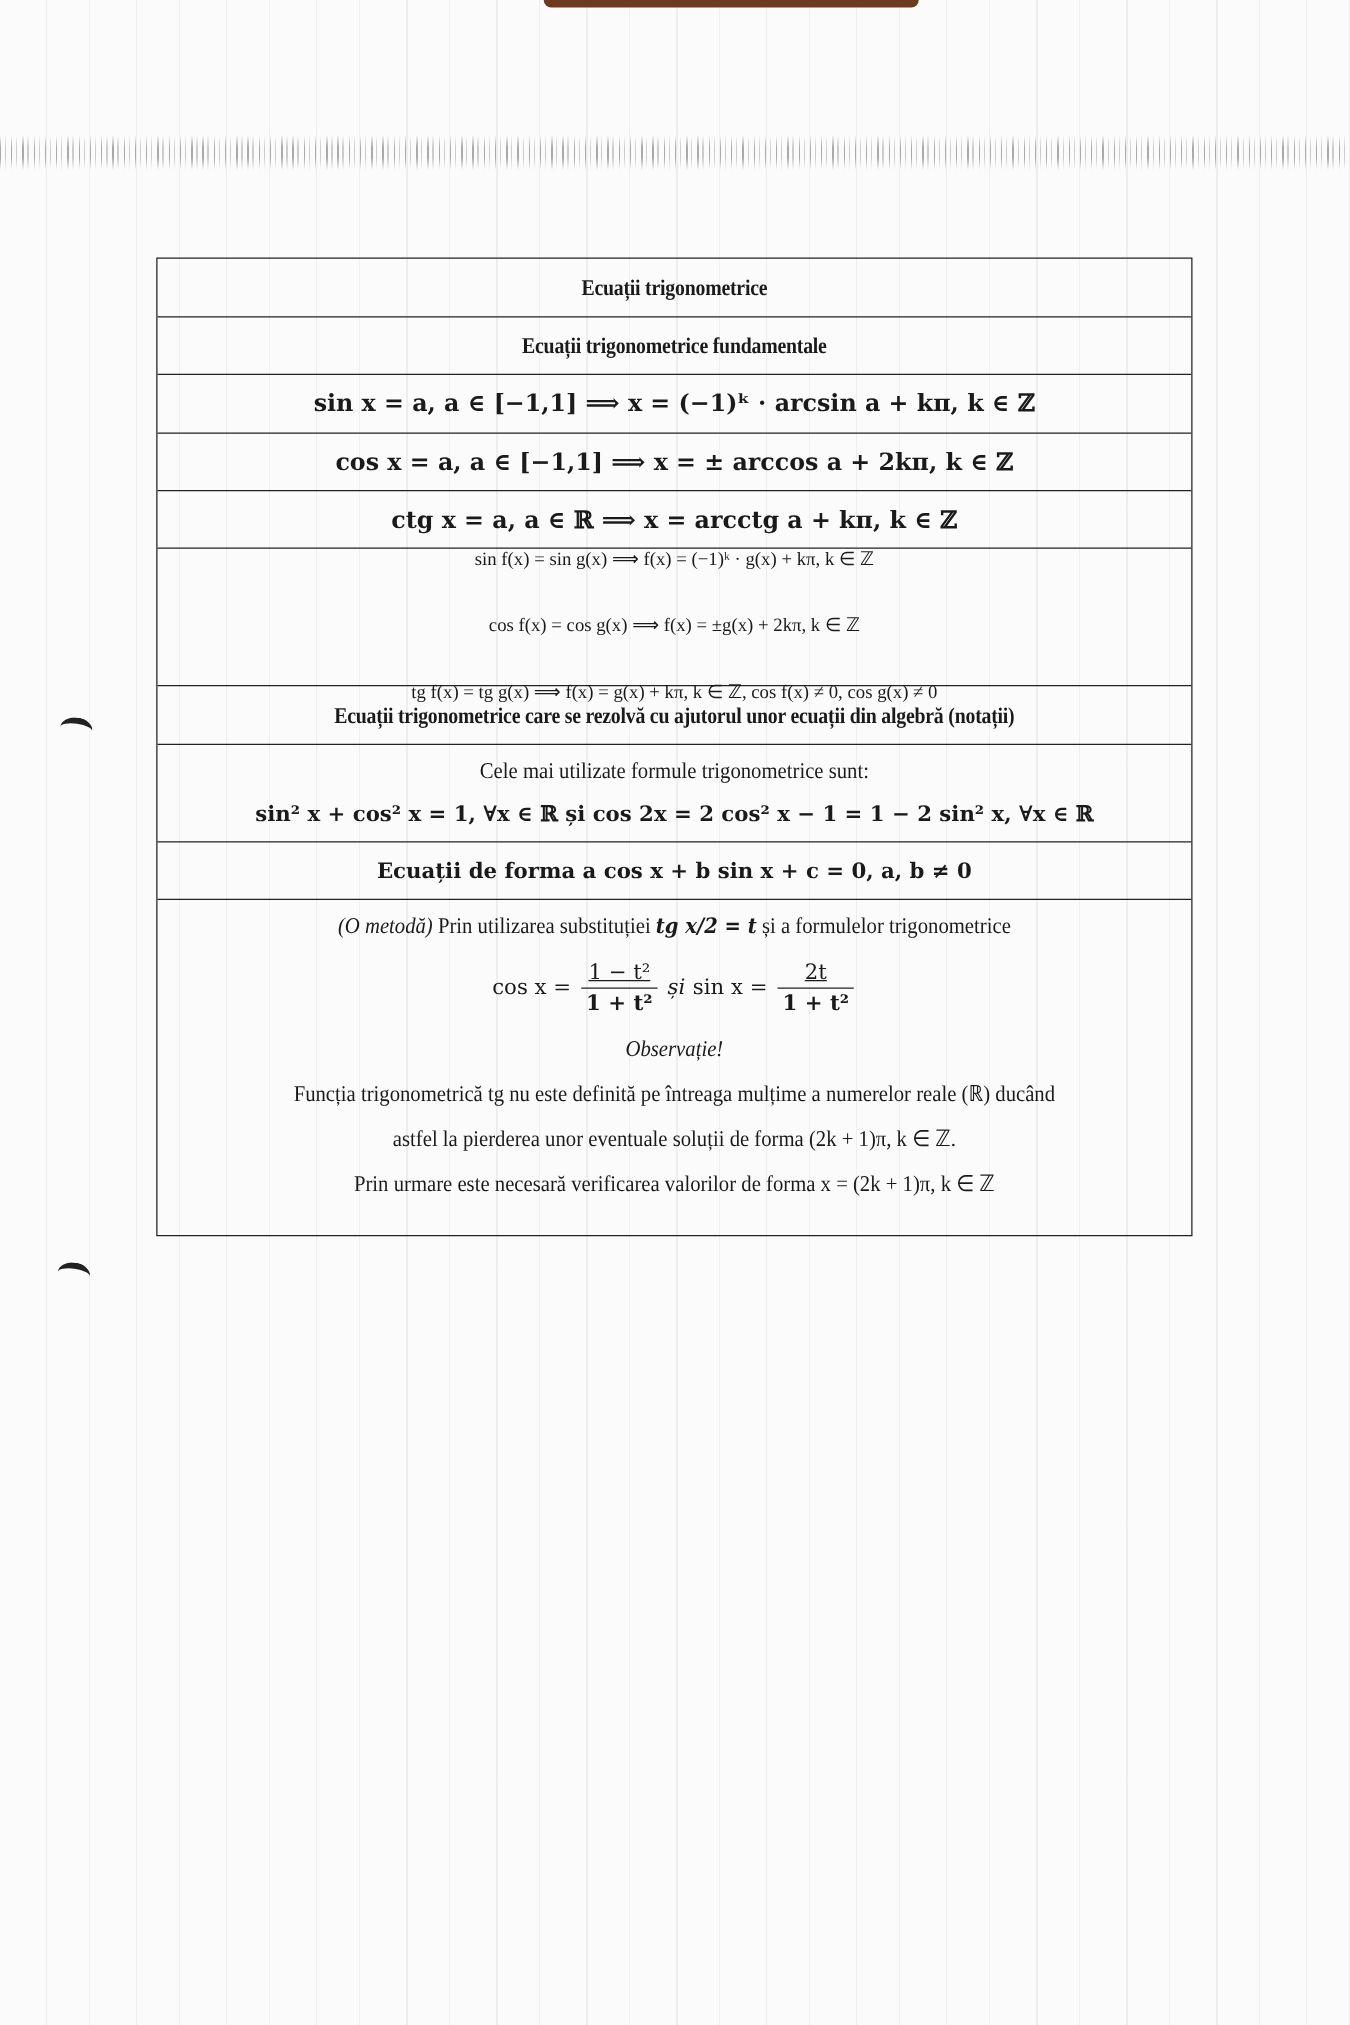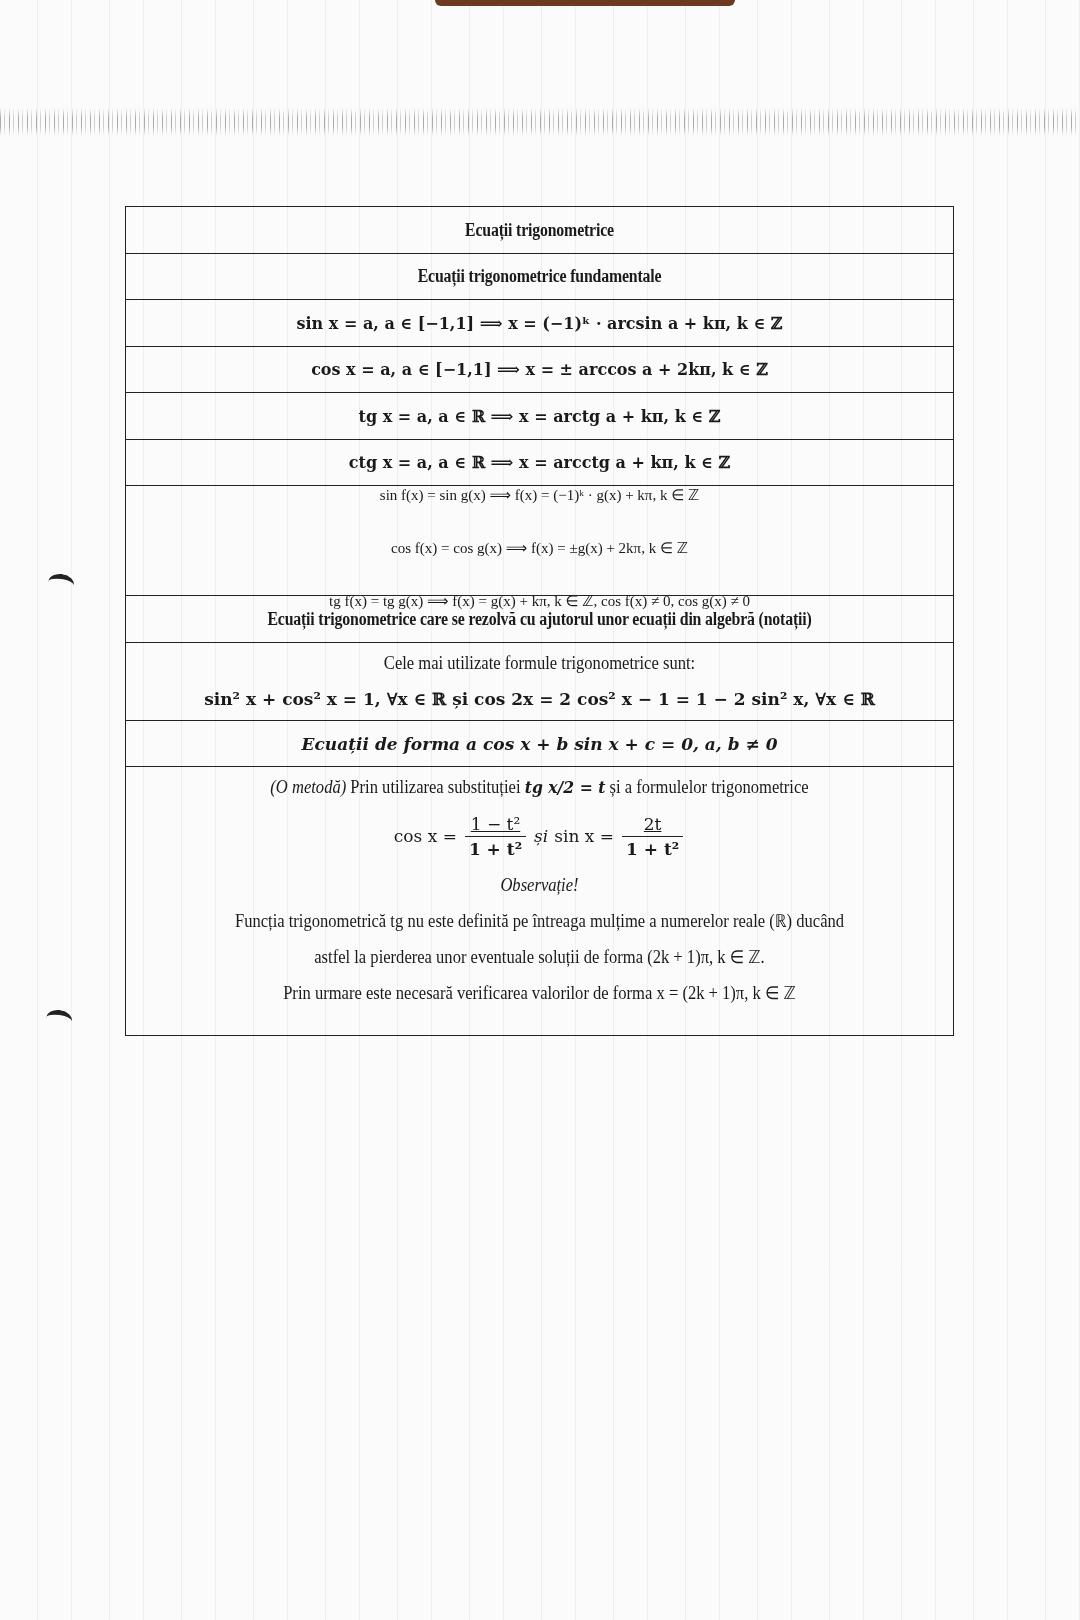--- a/index.html
+++ b/index.html
@@ -84,21 +84,21 @@
     .hdr {
       font-family: "Liberation Serif", serif;
       font-weight: bold;
       font-size: 18px;
       letter-spacing: -0.2px;
       transform: scaleX(0.88);
     }
     .formula {
       font-family: "DejaVu Serif", serif;
       font-weight: bold;
-      font-size: 16px;
+      font-size: 19px;
     }
     .formula-reg {
       font-family: Liberation Serif, serif;
       font-size: 15px;
       line-height: 36px;
       margin-top: 17px;
     }
     .text-reg {
       font-family: "Liberation Serif", serif;
       font-size: 18px;
@@ -147,23 +147,20 @@
   <div class="row h46">
     <div class="hdr">Ecuații trigonometrice fundamentale</div>
   </div>
 
   <div class="row h47">
     <div class="formula">sin x = a, a ∈ [−1,1]  ⟹ x = (−1)ᵏ · arcsin a + kπ, k ∈ ℤ</div>
   </div>
   <div class="row h46">
     <div class="formula">cos x = a, a ∈ [−1,1]  ⟹ x = ± arccos a + 2kπ, k ∈ ℤ</div>
   </div>
-  <div class="row h47">
-    <div class="formula">tg x = a, a ∈ ℝ  ⟹ x = arctg a + kπ, k ∈ ℤ</div>
-  </div>
   <div class="row h46">
     <div class="formula">ctg x = a, a ∈ ℝ  ⟹ x = arcctg a + kπ, k ∈ ℤ</div>
   </div>
 
 
   <div class="row row-block" style="height:110px;">
     <div class="formula-reg line">sin f(x) = sin g(x) ⟹ f(x) = (−1)ᵏ · g(x) + kπ, k ∈ ℤ</div>
     <div class="formula-reg line">cos f(x) = cos g(x) ⟹ f(x) = ±g(x) + 2kπ, k ∈ ℤ</div>
     <div class="formula-reg line">tg f(x) = tg g(x) ⟹ f(x) = g(x) + kπ, k ∈ ℤ, cos f(x) ≠ 0, cos g(x) ≠ 0</div>
   </div>
@@ -171,21 +168,21 @@
   <div class="row h47">
     <div class="hdr">Ecuații trigonometrice care se rezolvă cu ajutorul unor ecuații din algebră (notații)</div>
   </div>
 
   <div class="row row-block" style="height:78px;">
     <div class="text-reg line">Cele mai utilizate formule trigonometrice sunt:</div>
     <div class="formula line" style="font-size:17px;">sin² x + cos² x = 1, ∀x ∈ ℝ și cos 2x = 2 cos² x − 1 = 1 − 2 sin² x, ∀x ∈ ℝ</div>
   </div>
 
   <div class="row h46">
-    <div class="formula" style="font-size:17px;font-style:italic;">Ecuații de forma a cos x + b sin x + c = 0, a, b ≠ 0</div>
+    <div class="formula" style="font-size:17px;">Ecuații de forma a cos x + b sin x + c = 0, a, b ≠ 0</div>
   </div>
 
   <div class="row row-block" style="height:268px; justify-content:flex-start; padding-top:2px;">
     <div class="text-reg line">
       <span class="italic">(O metodă)</span>
       <span>Prin utilizarea substituției</span>
       <span class="formula italic" style="font-size:17px;">tg x/2 = t</span>
       <span>și a formulelor trigonometrice</span>
     </div>
 

